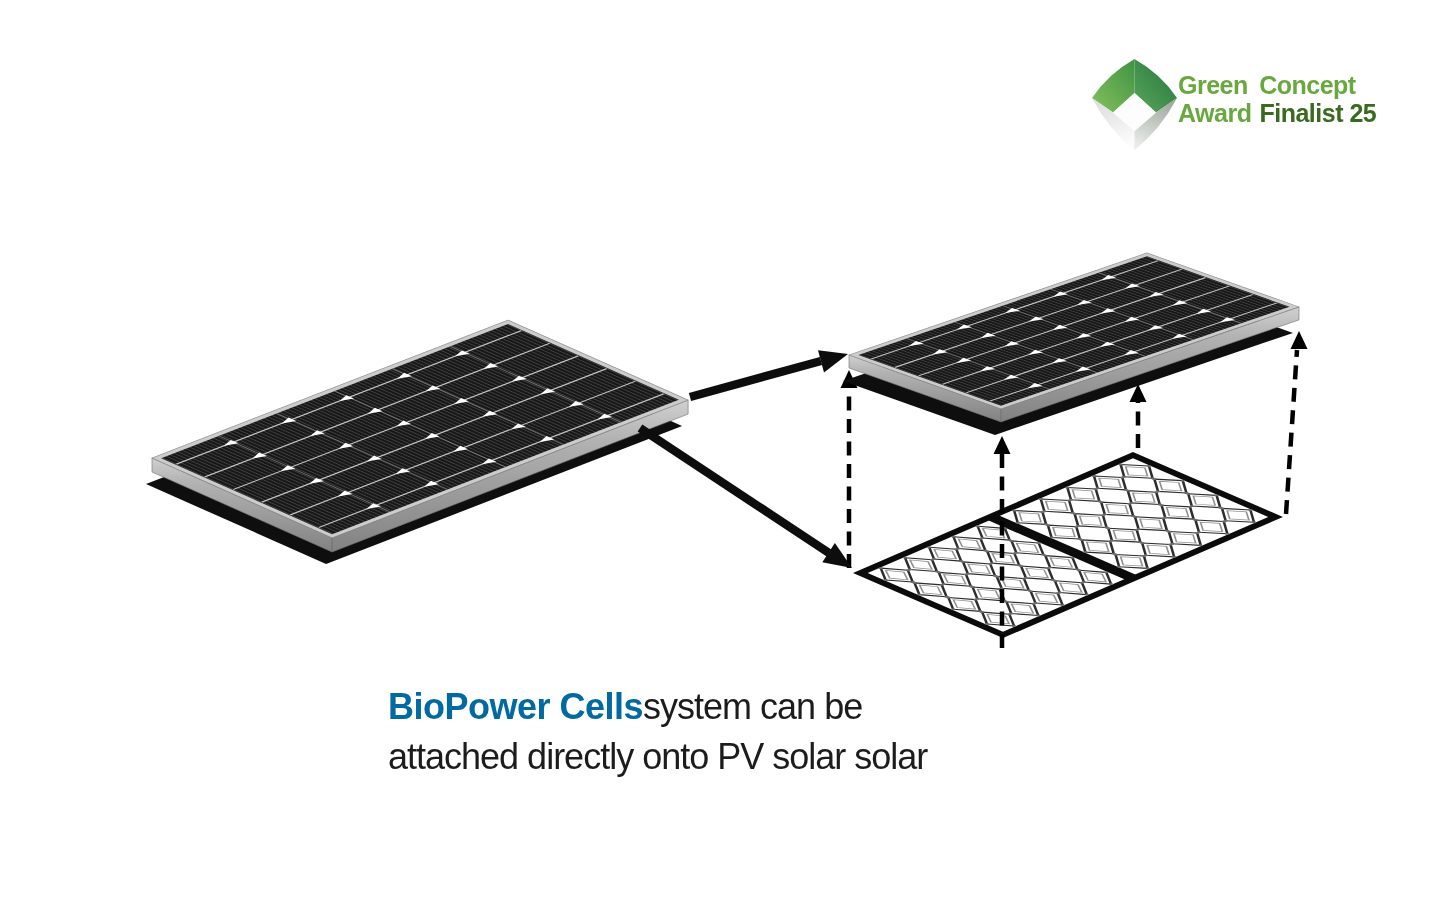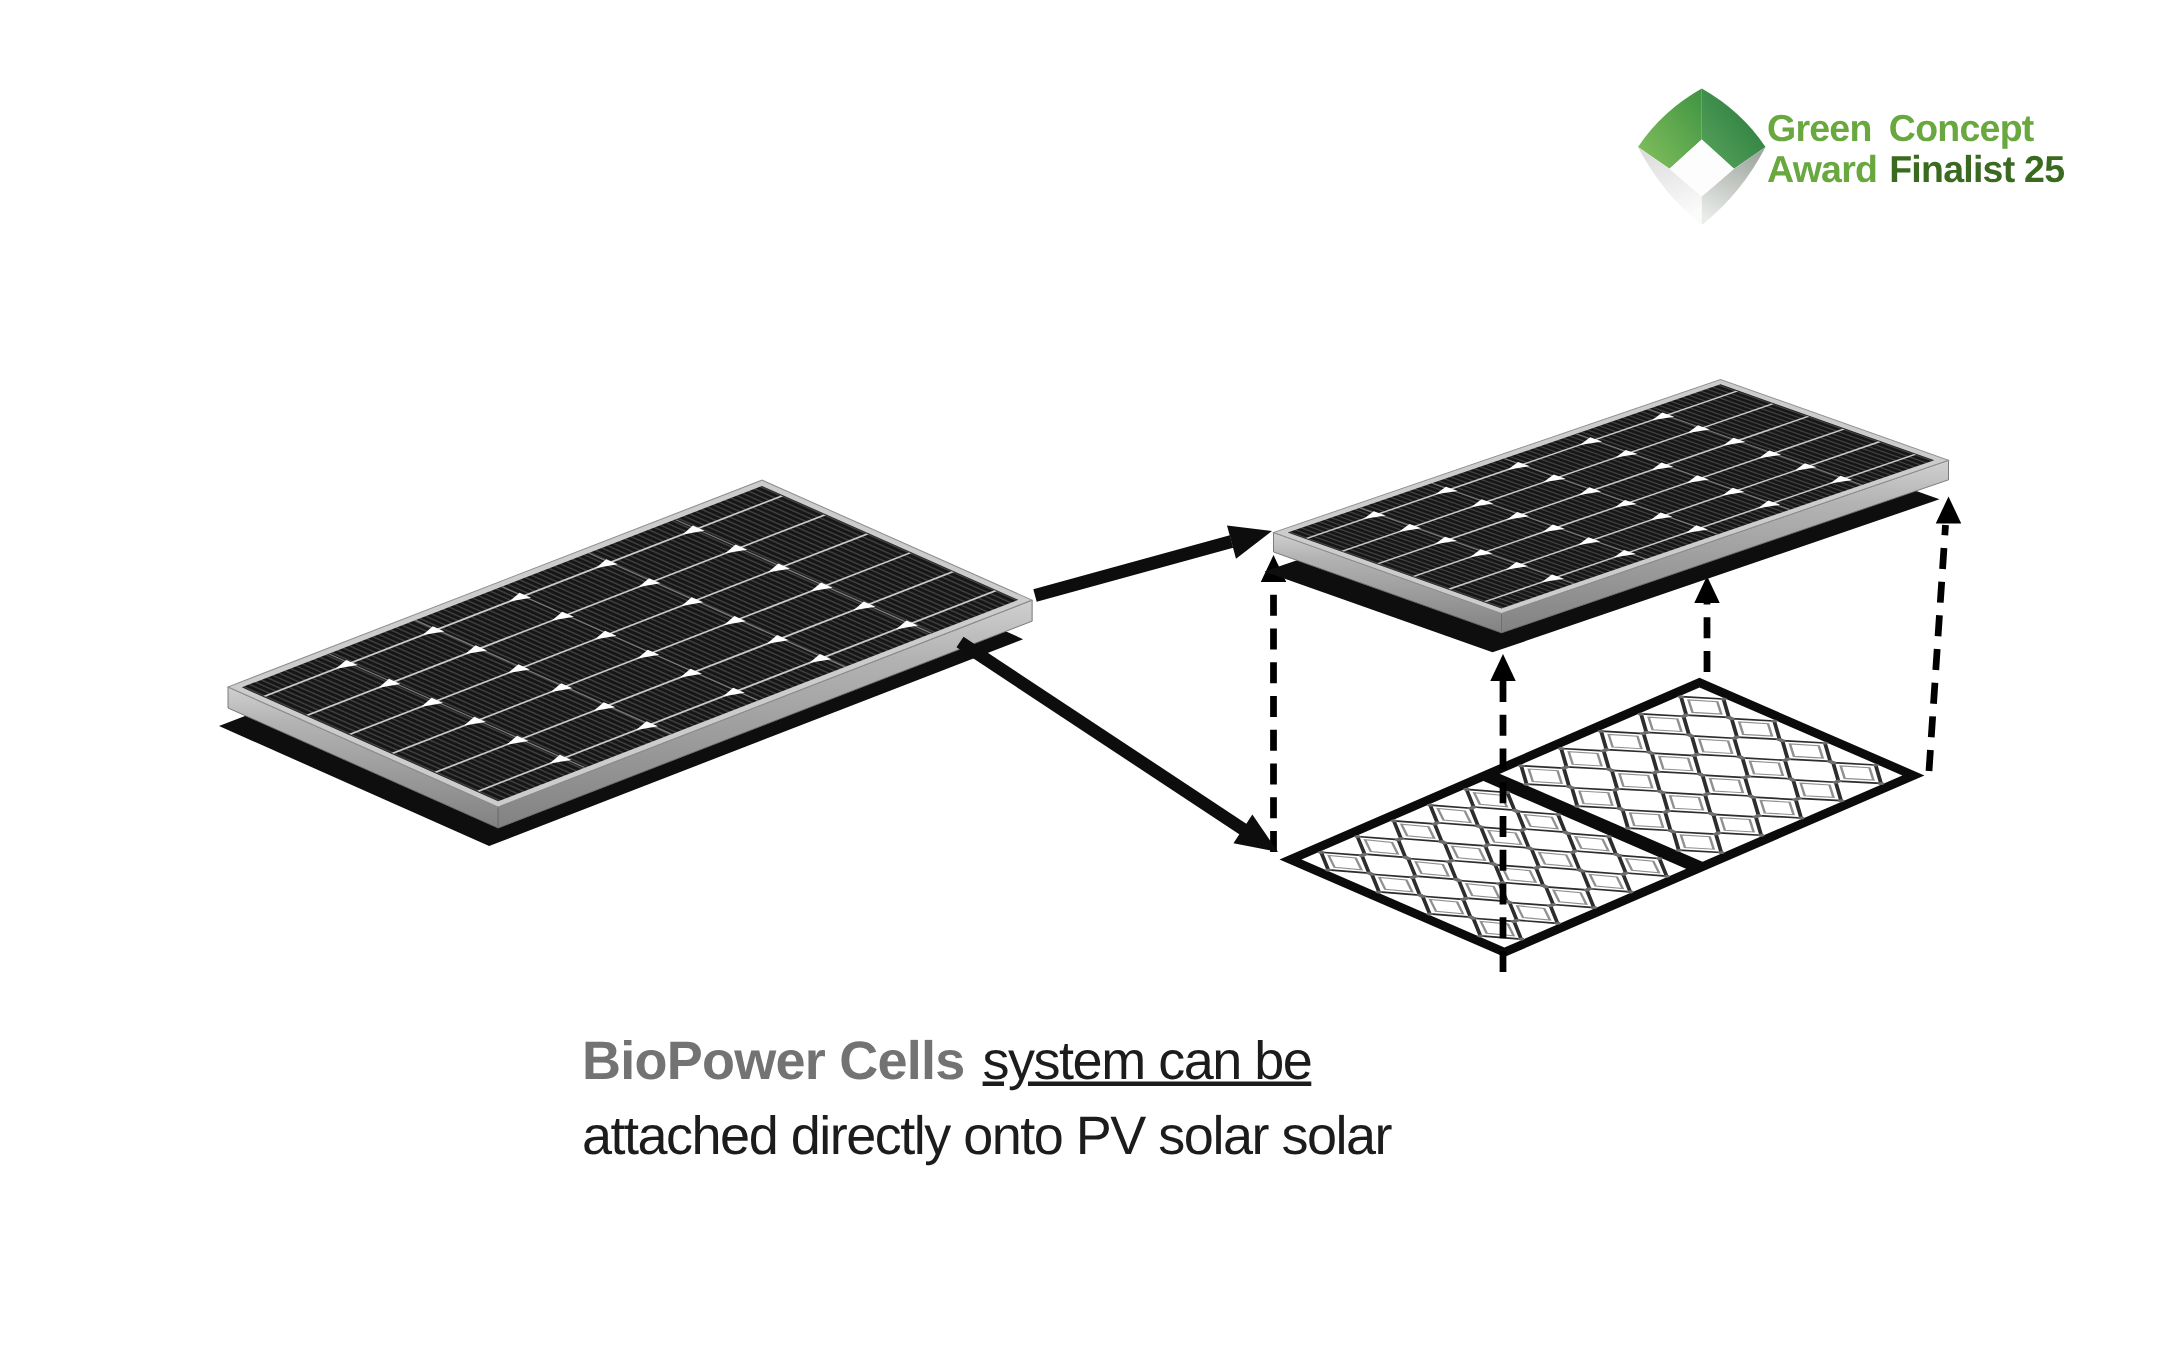--- a/index.html
+++ b/index.html
@@ -1,22 +1,22 @@
 <!DOCTYPE html>
 <html><head>
 <meta charset="utf-8">
 <style>
   html,body{margin:0;padding:0;background:#ffffff;}
   .stage{position:relative;width:1440px;height:900px;background:#ffffff;overflow:hidden;
          font-family:"Liberation Sans", sans-serif;}
   #scene{position:absolute;left:0;top:0;width:1440px;height:900px;display:block;}
   .caption{position:absolute;left:388px;top:682px;font-size:36px;line-height:50px;
            letter-spacing:-1px;color:#1c1c1c;white-space:nowrap;}
-  .cap-green{color:#737373;font-weight:bold;letter-spacing:-0.5px;}
-  .cap-rest{margin-left:12px;text-decoration:underline;}
+  .cap-green{color:#0369a1;font-weight:bold;letter-spacing:-0.5px;}
+  .cap-rest{}
   .logo-txt{font-family:"Liberation Sans",sans-serif;font-weight:bold;letter-spacing:-0.5px;}
 </style>
 </head>
 <body>
 
 <div class="stage">
 
   <svg id="scene" viewBox="0 0 1440 900">
     <defs>
       <pattern id="cellStripes" width="4.2" height="8" patternUnits="userSpaceOnUse">

